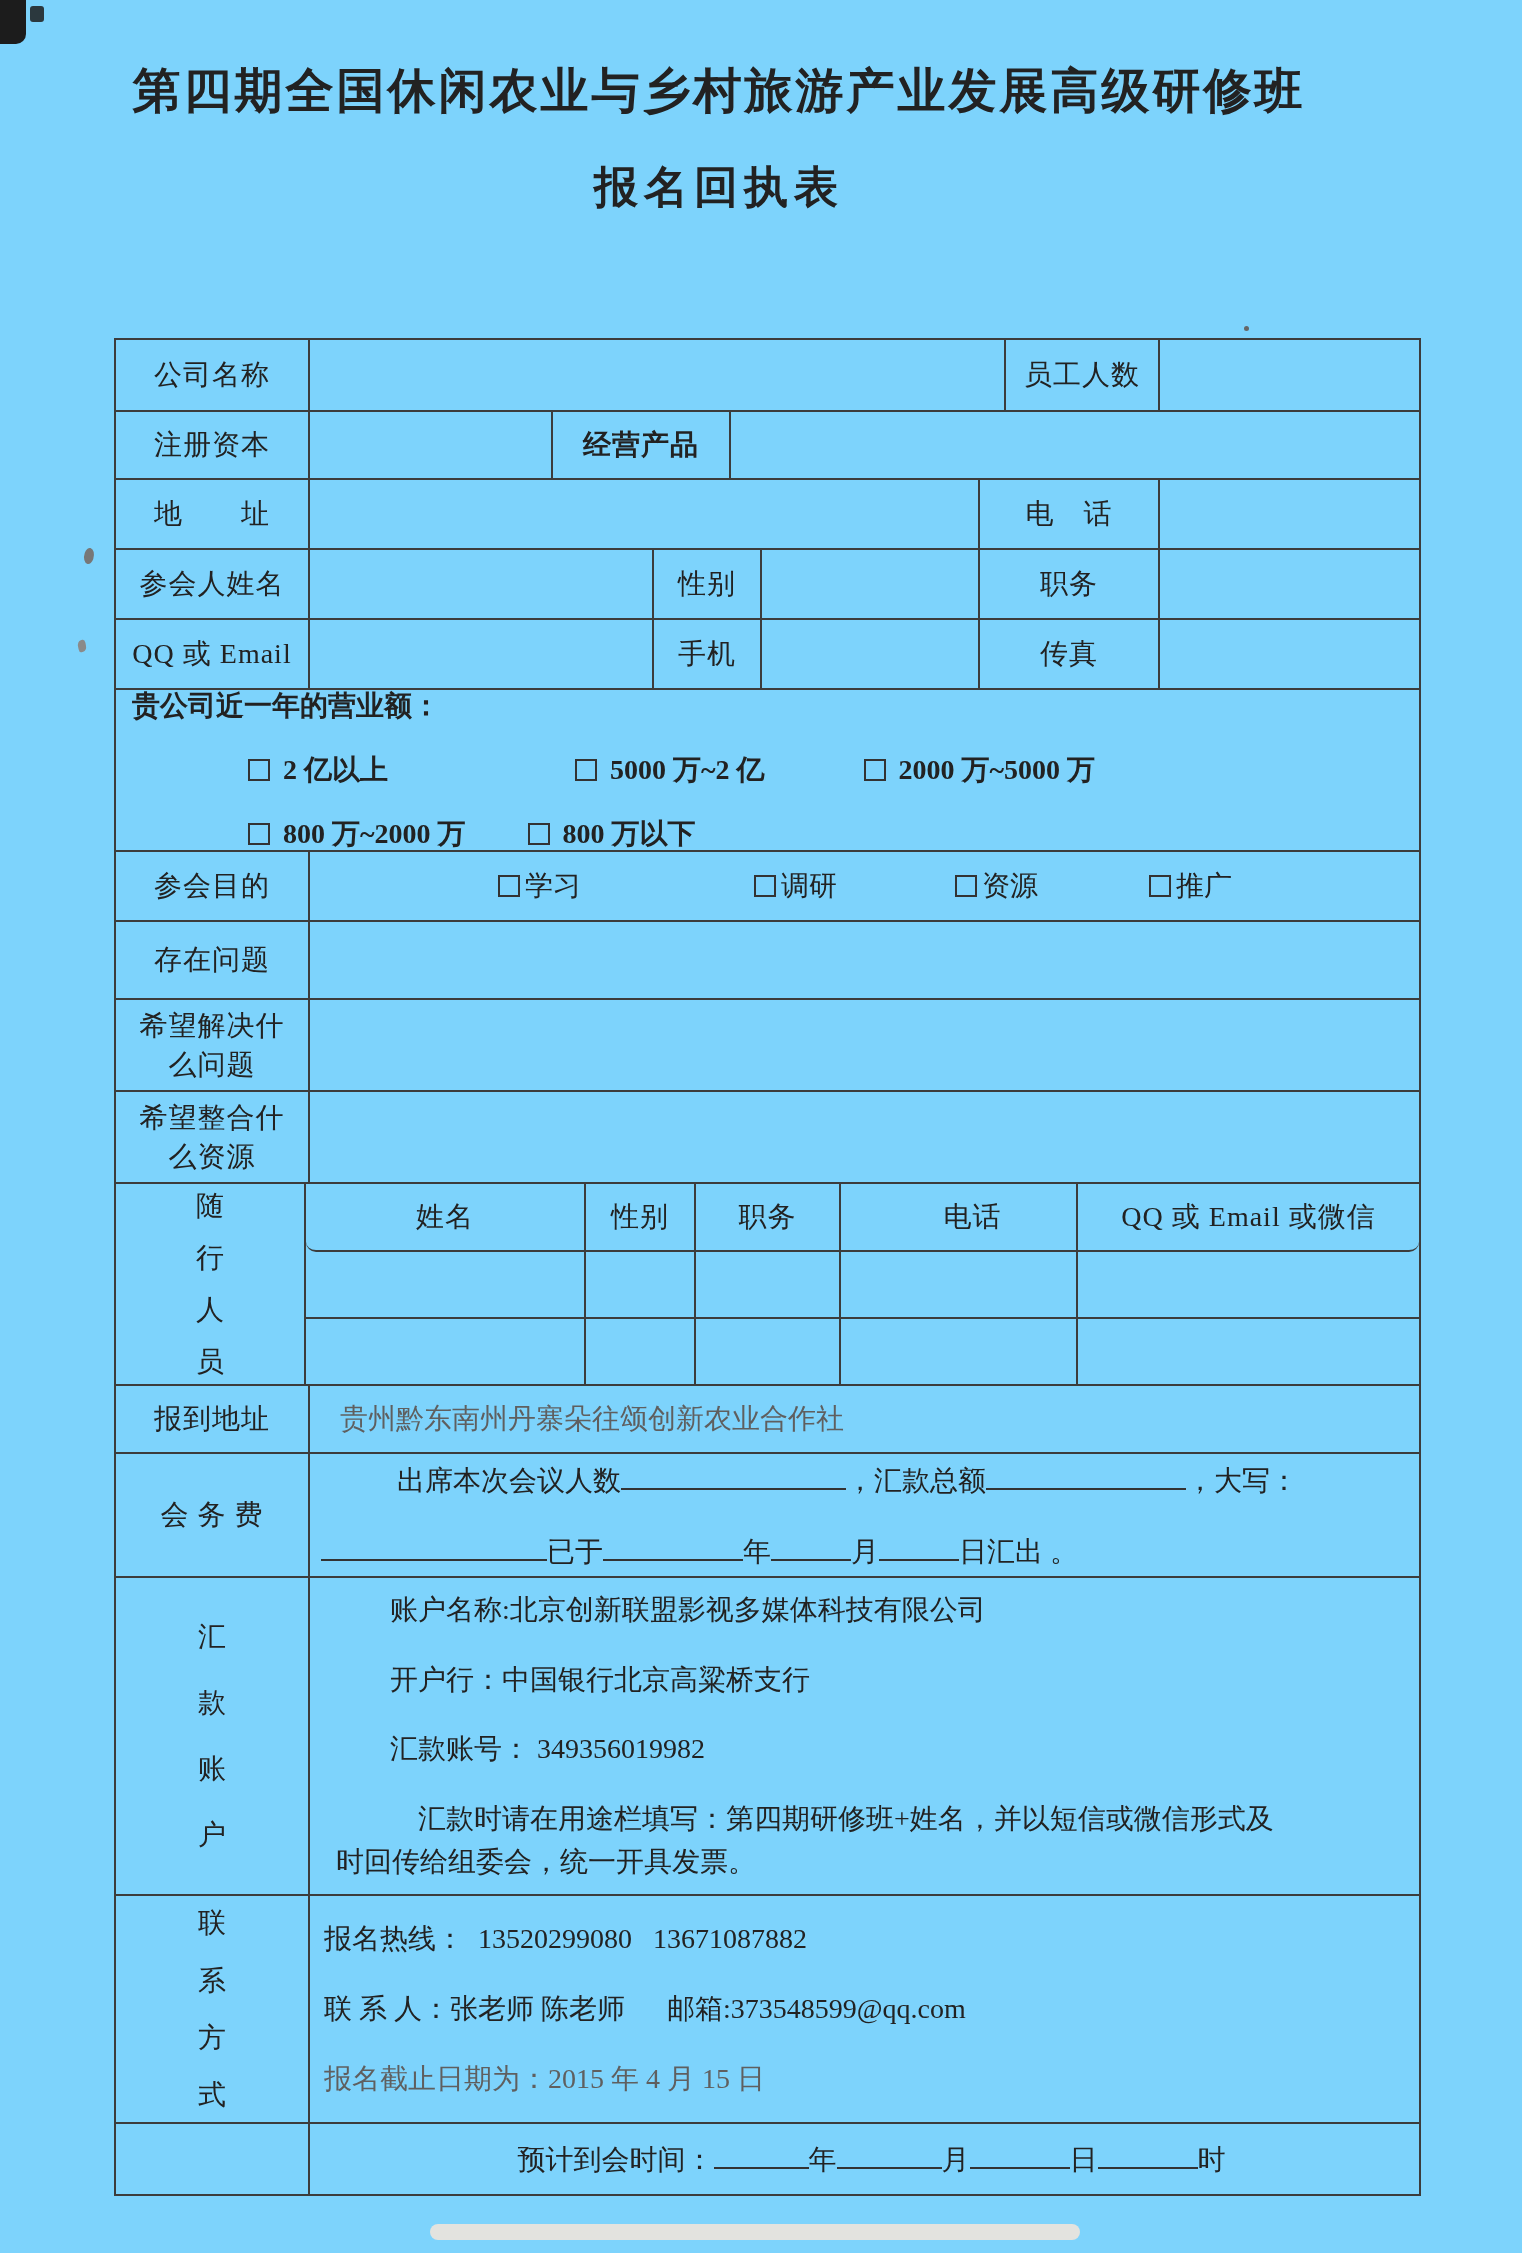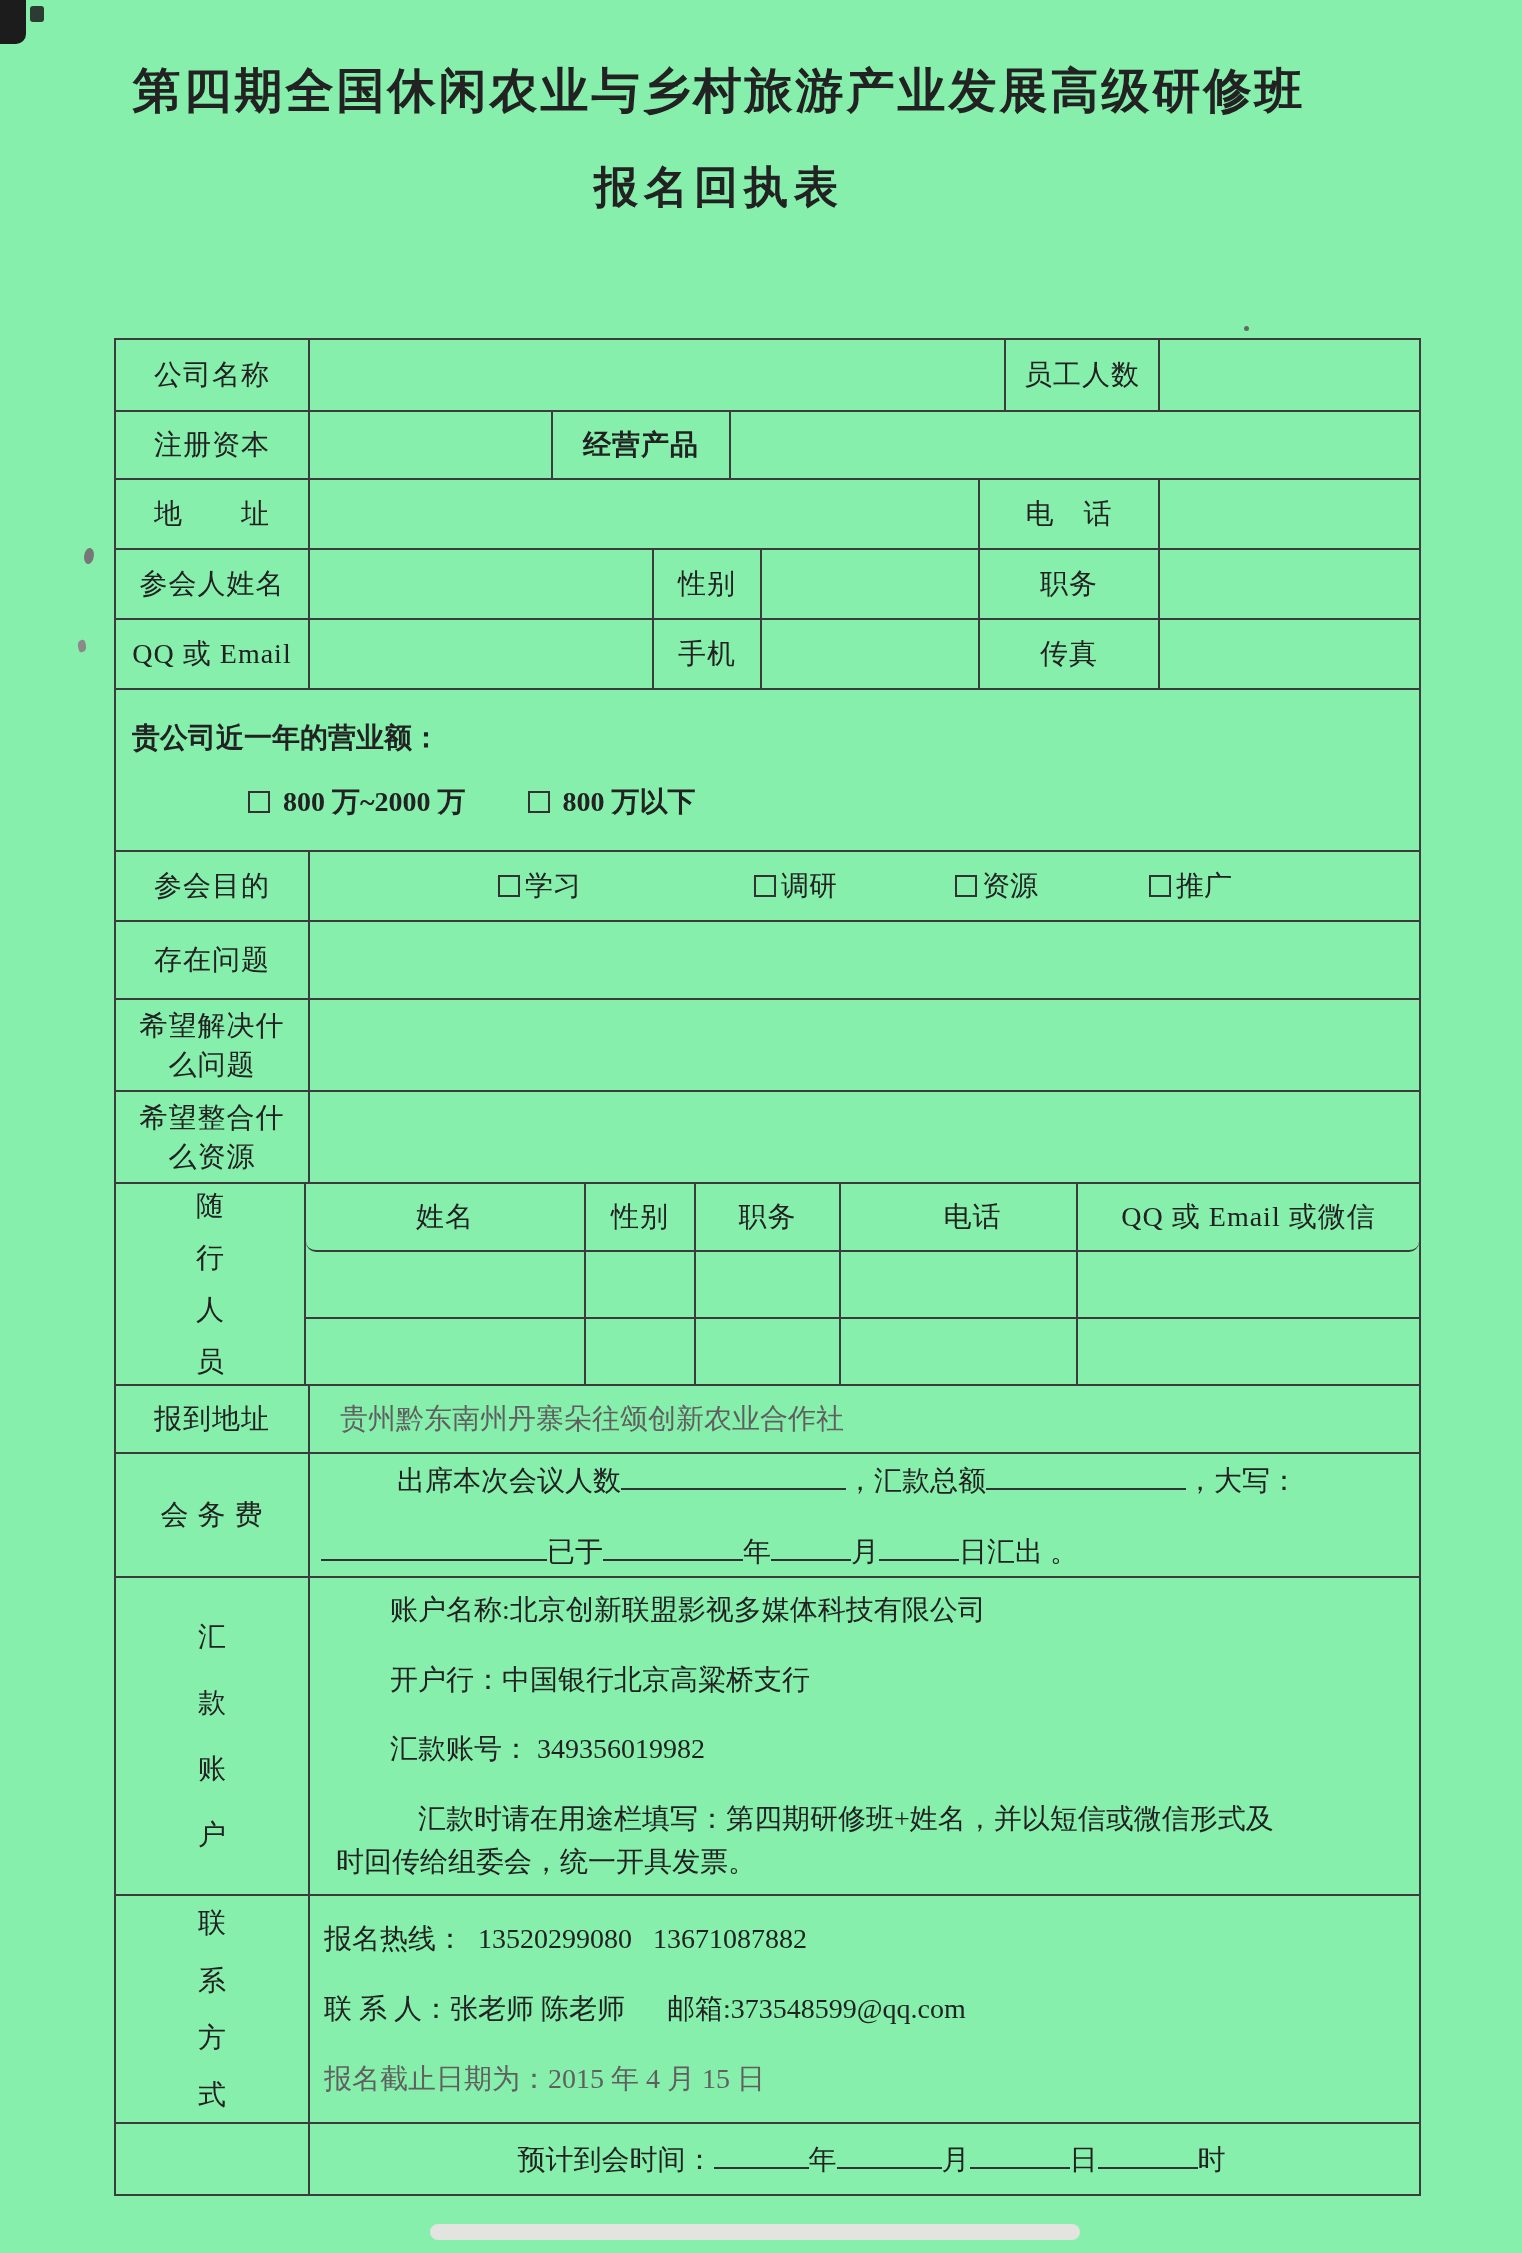--- a/index.html
+++ b/index.html
@@ -6,21 +6,21 @@
     --ln:#3c3c3c;
     --ink:#222;
     --faded:#5f5f5f;
   }
   *{box-sizing:border-box;margin:0;padding:0;}
   html,body{background:#e9e9e7;}
   body{font-family:"Liberation Serif","DejaVu Serif",serif;color:var(--ink);}
   .page{
     position:relative;
     width:1522px;height:2253px;
-    background:#86efac;
+    background:#7dd3fc;
     overflow:hidden;
   }
   
   .artifact{position:absolute;background:#1c1c1c;}
   .art-corner{left:0;top:0;width:26px;height:44px;border-radius:0 0 10px 0;}
   .art-corner2{left:30px;top:6px;width:14px;height:16px;border-radius:3px;opacity:.85;}
   .art-m1{left:84px;top:548px;width:10px;height:16px;background:#777;border-radius:40% 60%;transform:rotate(18deg);}
   .art-m2{left:78px;top:640px;width:8px;height:12px;background:#8a8a8a;border-radius:50% 30%;transform:rotate(-12deg);}
   .art-dot{left:1244px;top:326px;width:5px;height:5px;background:#666;border-radius:50%;}
   .art-smudge{left:430px;top:2224px;width:650px;height:16px;background:#e3e3df;border-radius:8px;}
@@ -171,20 +171,25 @@
       <div class="cell lbl w108">手机</div>
       <div class="cell w218"></div>
       <div class="cell lbl w180">传真</div>
       <div class="cell w263 grow"></div>
     </div>
 
     <div class="row h162">
       <div class="cell grow rev">
         <div class="rev-prompt">贵公司近一年的营业额：</div>
         <div class="rev-line">
+          <span class="opt" style="margin-left:132px;"><span class="cb"></span><span>2 亿以上</span></span>
+          <span class="opt" style="margin-left:187px;"><span class="cb"></span><span>5000 万~2 亿</span></span>
+          <span class="opt" style="margin-left:99px;"><span class="cb"></span><span>2000 万~5000 万</span></span>
+        </div>
+        <div class="rev-line">
           <span class="opt" style="margin-left:132px;"><span class="cb"></span><span>800 万~2000 万</span></span>
           <span class="opt" style="margin-left:62px;"><span class="cb"></span><span>800 万以下</span></span>
         </div>
       </div>
     </div>
 
     <div class="row h70">
       <div class="cell lbl w194">参会目的</div>
       <div class="cell grow left-text">
         <span class="opt tight" style="margin-left:188px;"><span class="cb"></span><span>学习</span></span>

